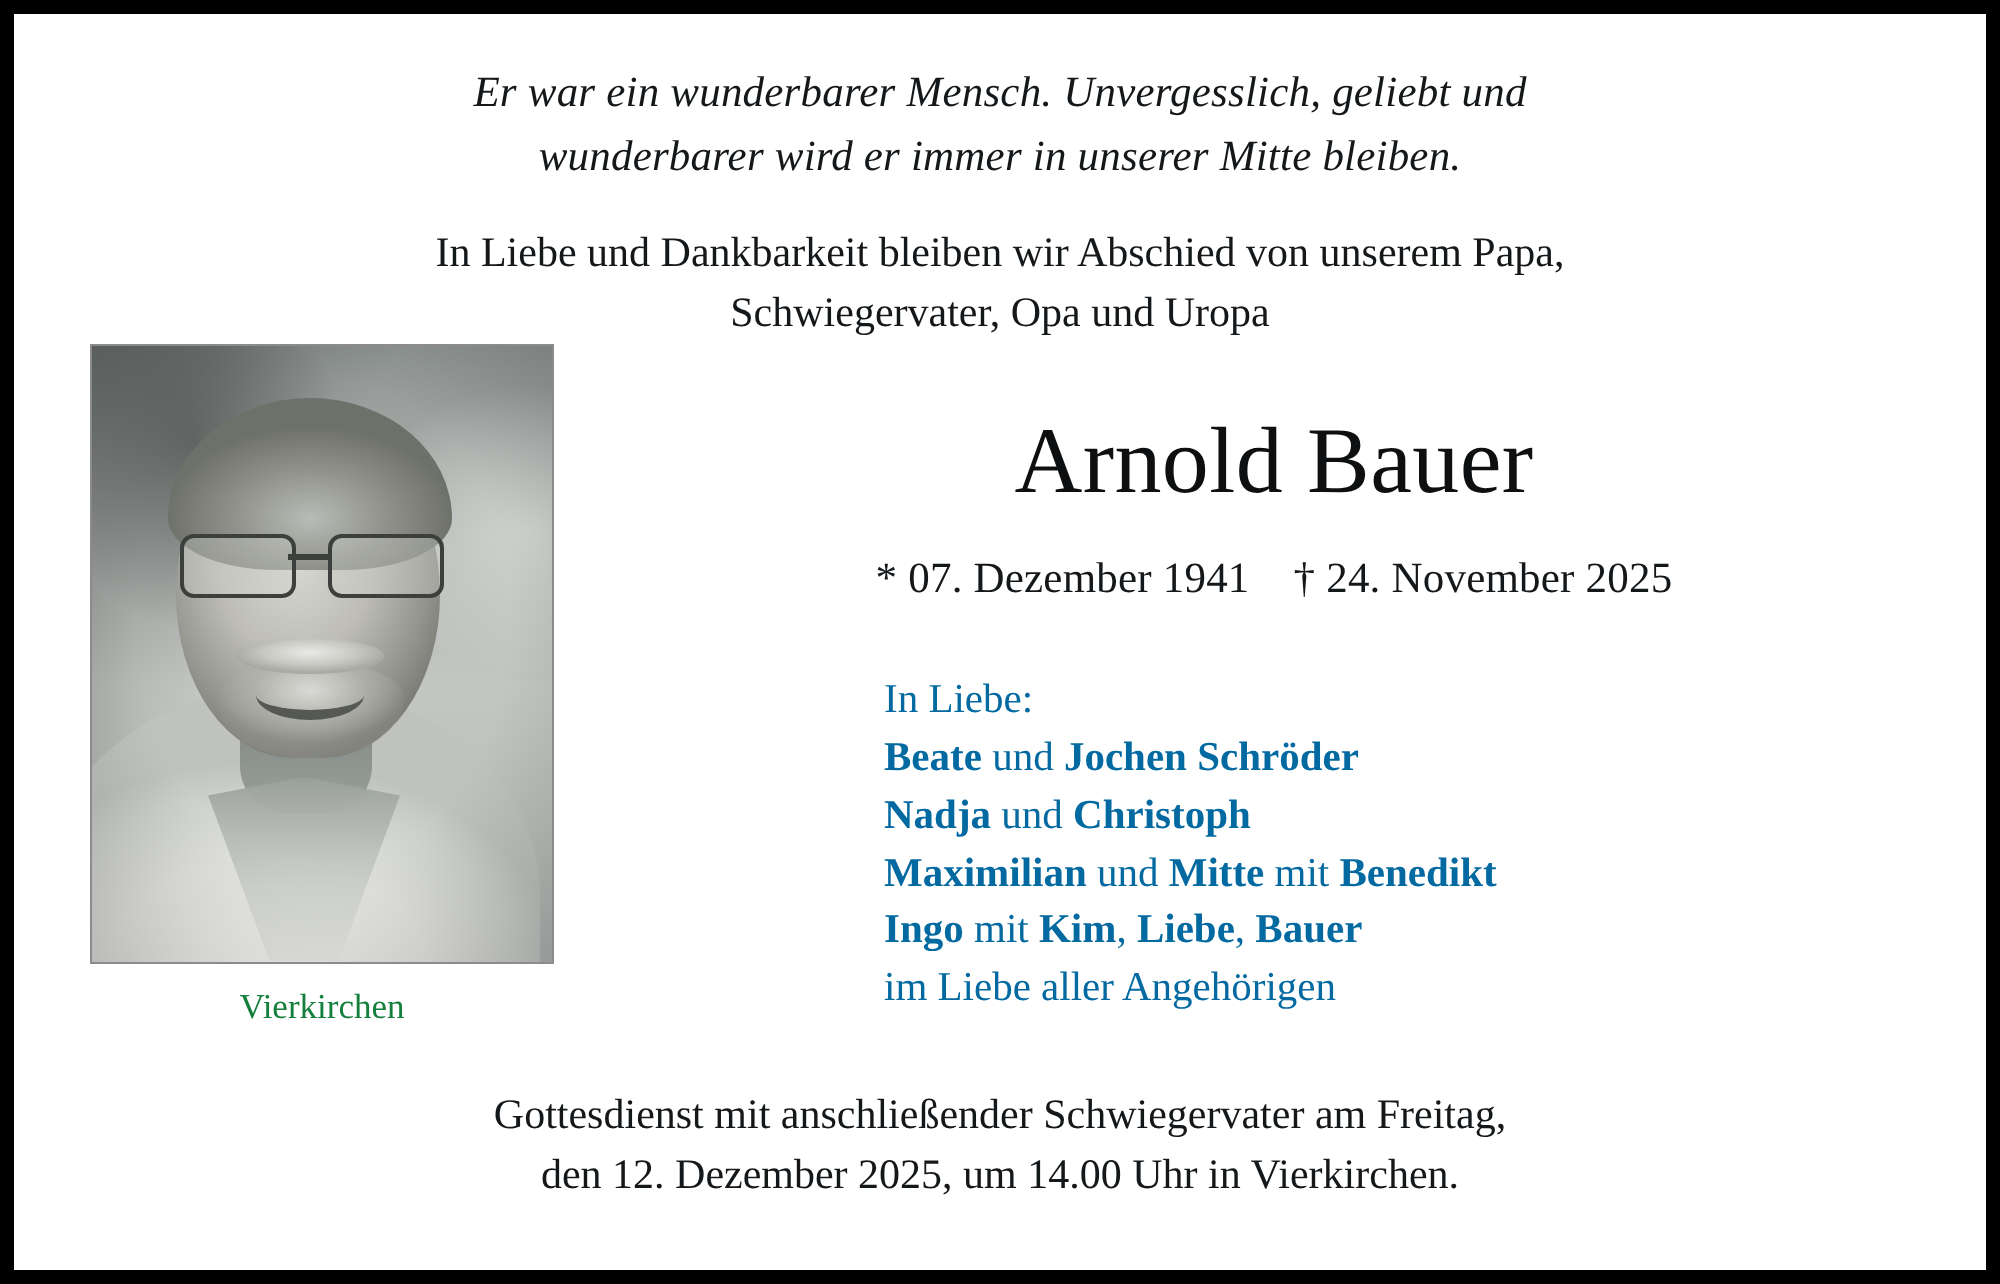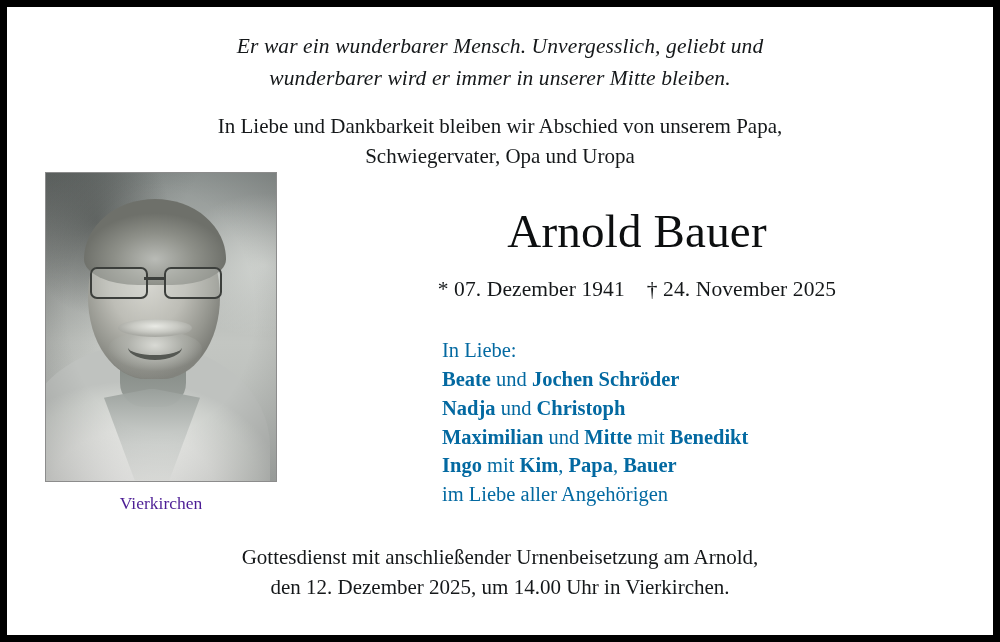--- a/index.html
+++ b/index.html
@@ -196,21 +196,21 @@
   }
   .ph-vignette {
     position: absolute;
     inset: 0;
     background: radial-gradient(ellipse 170px 220px at 50% 45%, rgba(0,0,0,0) 55%, rgba(0,0,0,0.16) 100%);
   }
 
   .photo-caption {
     margin-top: 11px;
     font-size: 17.5px;
-    color: #4c1d95;
+    color: #15803d;
   }
 
   
   .right-block {
     position: absolute;
     left: 298px;
     right: 24px;
     top: 0;
     text-align: center;
   }
@@ -301,27 +301,27 @@
           <div class="row">
             <b>Beate</b><span> und </span><b>Jochen Schröder</b>
           </div>
           <div class="row">
             <b>Nadja</b><span> und </span><b>Christoph</b>
           </div>
           <div class="row">
             <b>Maximilian</b><span> und </span><b>Mitte</b><span> mit </span><b>Benedikt</b>
           </div>
           <div class="row">
-            <b>Ingo</b><span> mit </span><b>Kim</b><span>, </span><b>Papa</b><span>, </span><b>Bauer</b>
+            <b>Ingo</b><span> mit </span><b>Kim</b><span>, </span><b>Liebe</b><span>, </span><b>Bauer</b>
           </div>
           <div class="row">im Liebe aller Angehörigen</div>
         </div>
       </div>
 
     </div>
 
     <div class="service">
-      <span>Gottesdienst mit anschließender Urnenbeisetzung am Arnold,</span>
+      <span>Gottesdienst mit anschließender Schwiegervater am Freitag,</span>
       <span class="l2">den 12. Dezember 2025, um 14.00 Uhr in Vierkirchen.</span>
     </div>
 
   </div>
 </div>
 
 </body></html>

